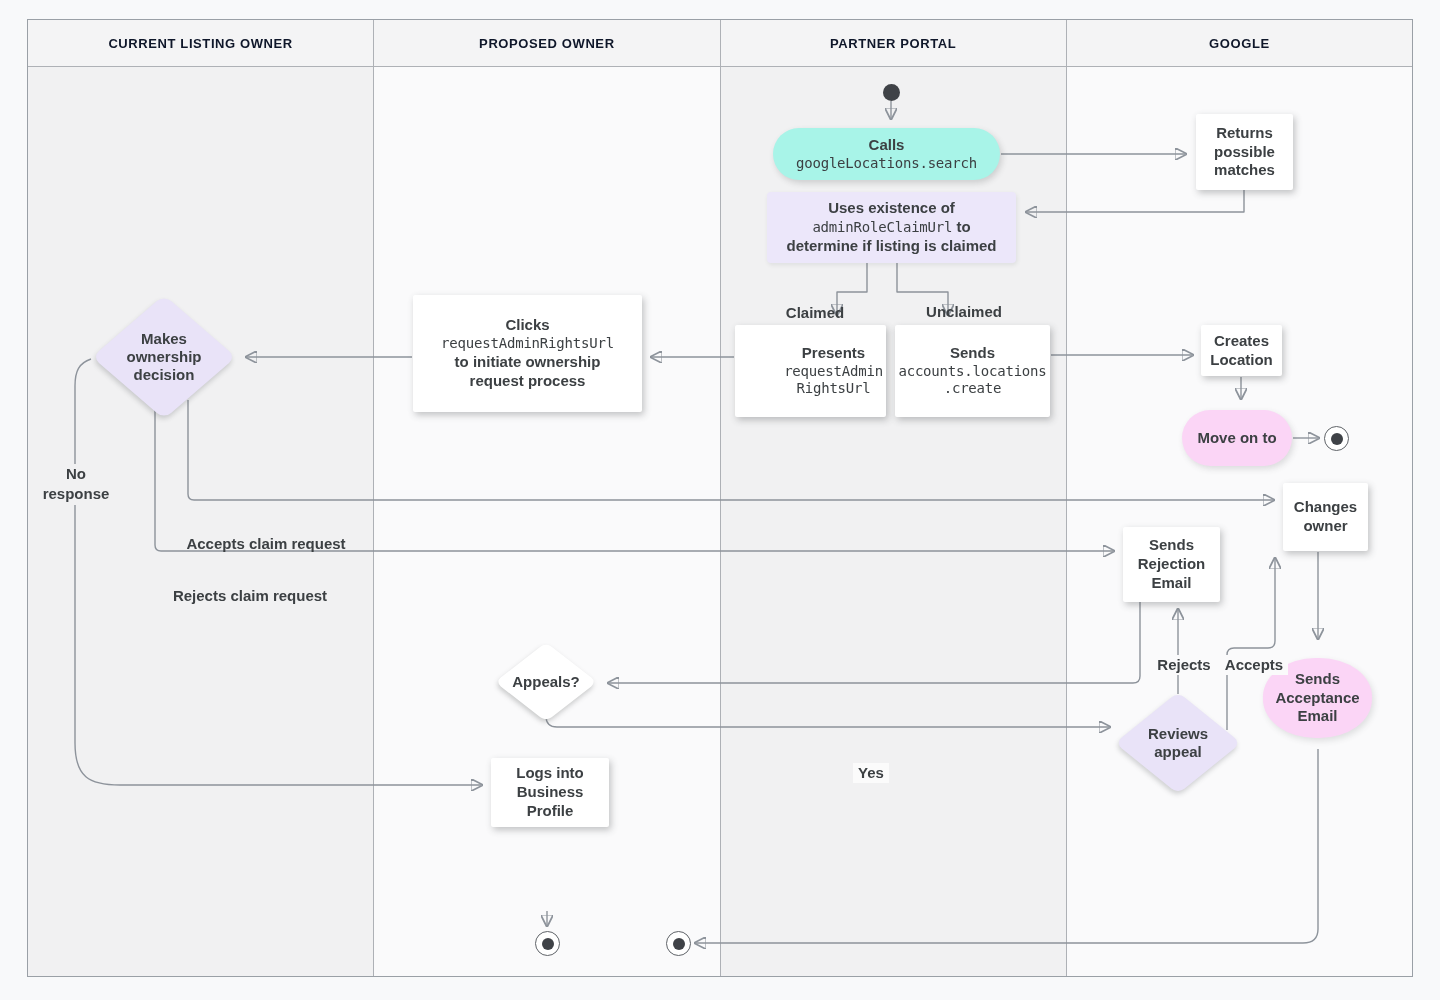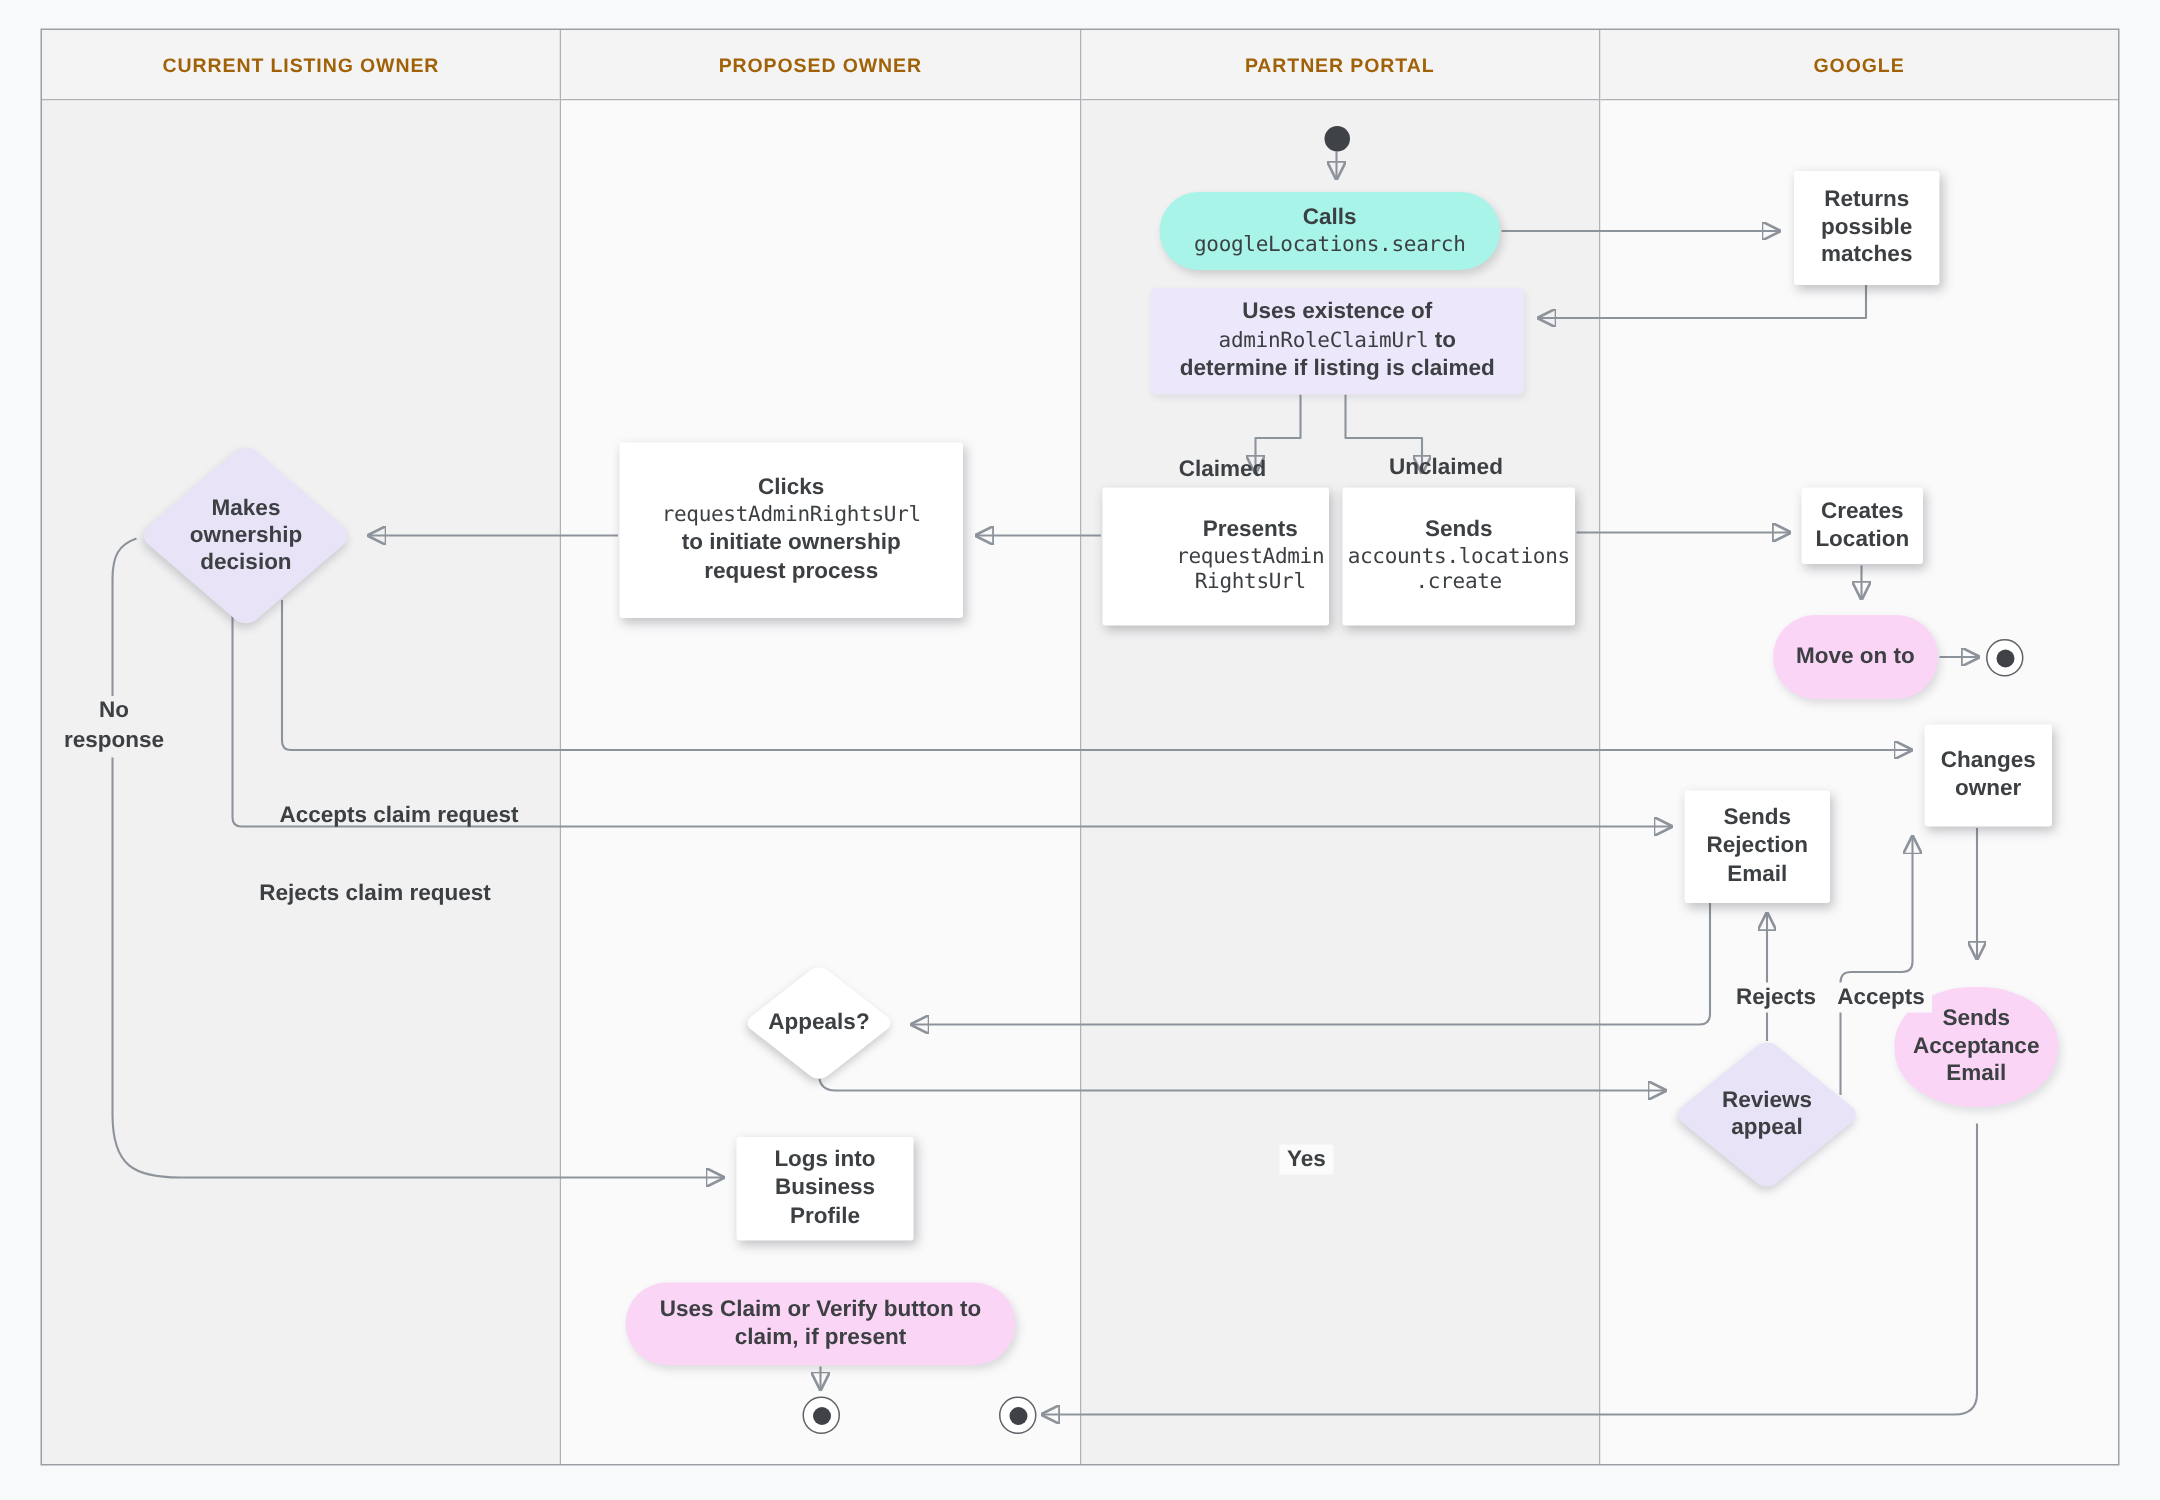--- a/index.html
+++ b/index.html
@@ -15,21 +15,21 @@
   
   .frame{
     position:absolute;left:27px;top:19px;width:1386px;height:958px;
     display:flex;border:1px solid #9aa0a6;box-sizing:border-box;
   }
   .lane{flex:1;display:flex;flex-direction:column;box-sizing:border-box;border-right:1px solid #aeb1b6;}
   .lane:last-child{border-right:none;}
   .lane-header{
     height:46px;flex:0 0 46px;background:var(--c-header_bg,#f4f4f5);
     border-bottom:1px solid #aeb1b6;display:flex;align-items:center;justify-content:center;
-    font-size:13px;font-weight:700;letter-spacing:.6px;color:#a16207;
+    font-size:13px;font-weight:700;letter-spacing:.6px;color:#0f172a;
   }
   .lane-body{flex:1;}
   .lane-dark .lane-body{background:var(--c-lane_dark,#f1f1f2);}
   .lane-light .lane-body{background:var(--c-lane_light,#fafafb);}
 
   
   svg.wires{position:absolute;left:0;top:0;width:1440px;height:1000px;pointer-events:none;}
   svg.wires path{fill:none;stroke:var(--c-line,#8d939b);stroke-width:1.4;stroke-linejoin:round;}
 
   
@@ -191,23 +191,20 @@
 
   <div class="diamond" style="left:1115px;top:692px;width:126px;height:102px;">
     <div class="shape lav" style="width:89px;height:89px;transform:translate(-50%,-50%) scaleY(.81) rotate(45deg);border-radius:9px;"></div>
     <div class="lbl" style="width:76px;">Reviews appeal</div>
   </div>
 
   <div class="node box" style="left:491px;top:758px;width:118px;height:69px;">
     <div style="width:90px;">Logs into Business Profile</div>
   </div>
 
-  <div class="node pill-pink" style="left:417px;top:855px;width:260px;height:55px;">
-    <div style="width:236px;">Uses Claim or Verify button to claim, if present</div>
-  </div>
 
   <div class="edge-label" style="left:782px;top:275px;width:66px;">Claimed</div>
   <div class="edge-label" style="left:923px;top:274px;width:82px;">Unclaimed</div>
   <div class="edge-label" style="left:40px;top:436px;width:72px;background:var(--c-lane_dark,#f1f1f2);">No response</div>
   <div class="edge-label" style="left:180px;top:506px;width:172px;">Accepts claim request</div>
   <div class="edge-label" style="left:166px;top:558px;width:168px;">Rejects claim request</div>
   <div class="edge-label" style="left:1152px;top:627px;width:64px;background:var(--c-lane_light,#fafafb);">Rejects</div>
   <div class="edge-label" style="left:1220px;top:627px;width:68px;background:var(--c-lane_light,#fafafb);">Accepts</div>
   <div class="edge-label" style="left:853px;top:735px;width:36px;background:rgba(255,255,255,.7);">Yes</div>
 

